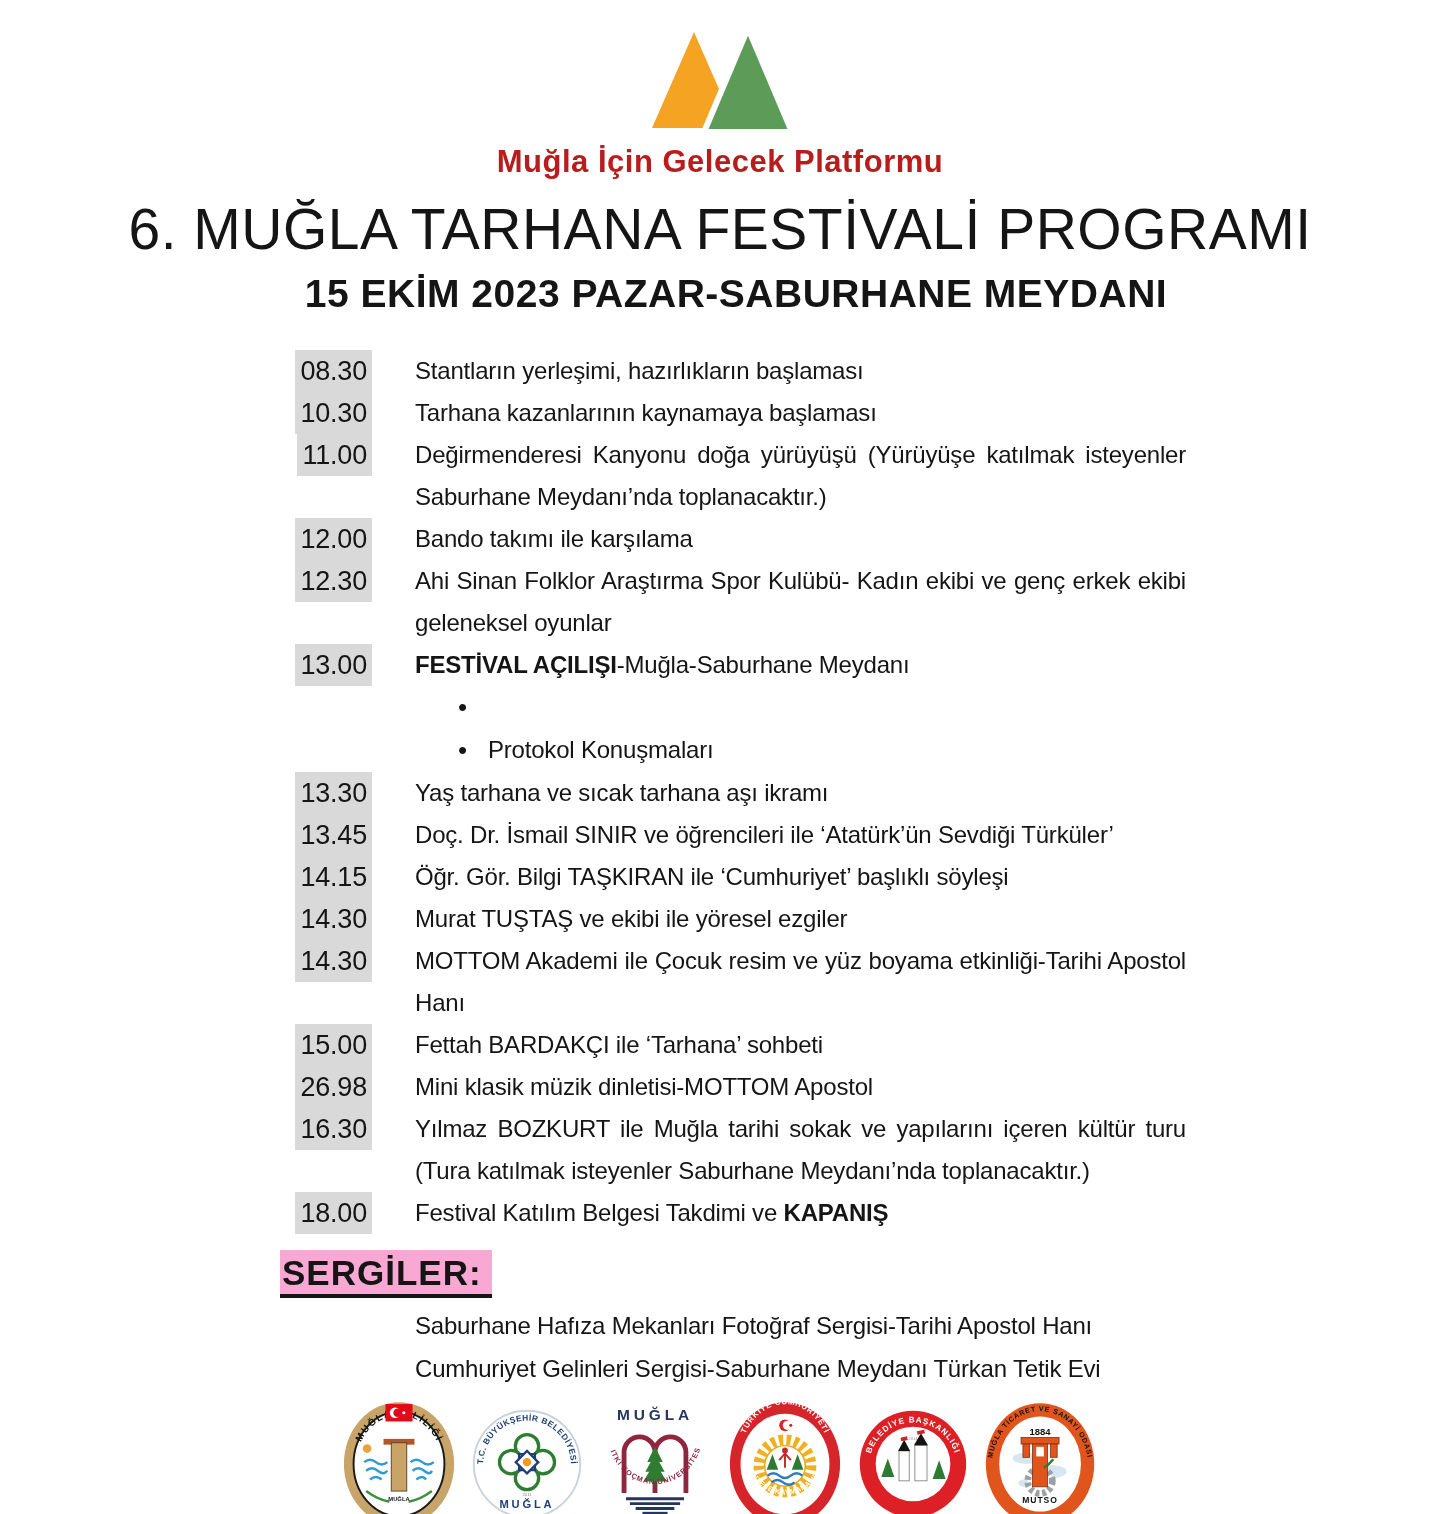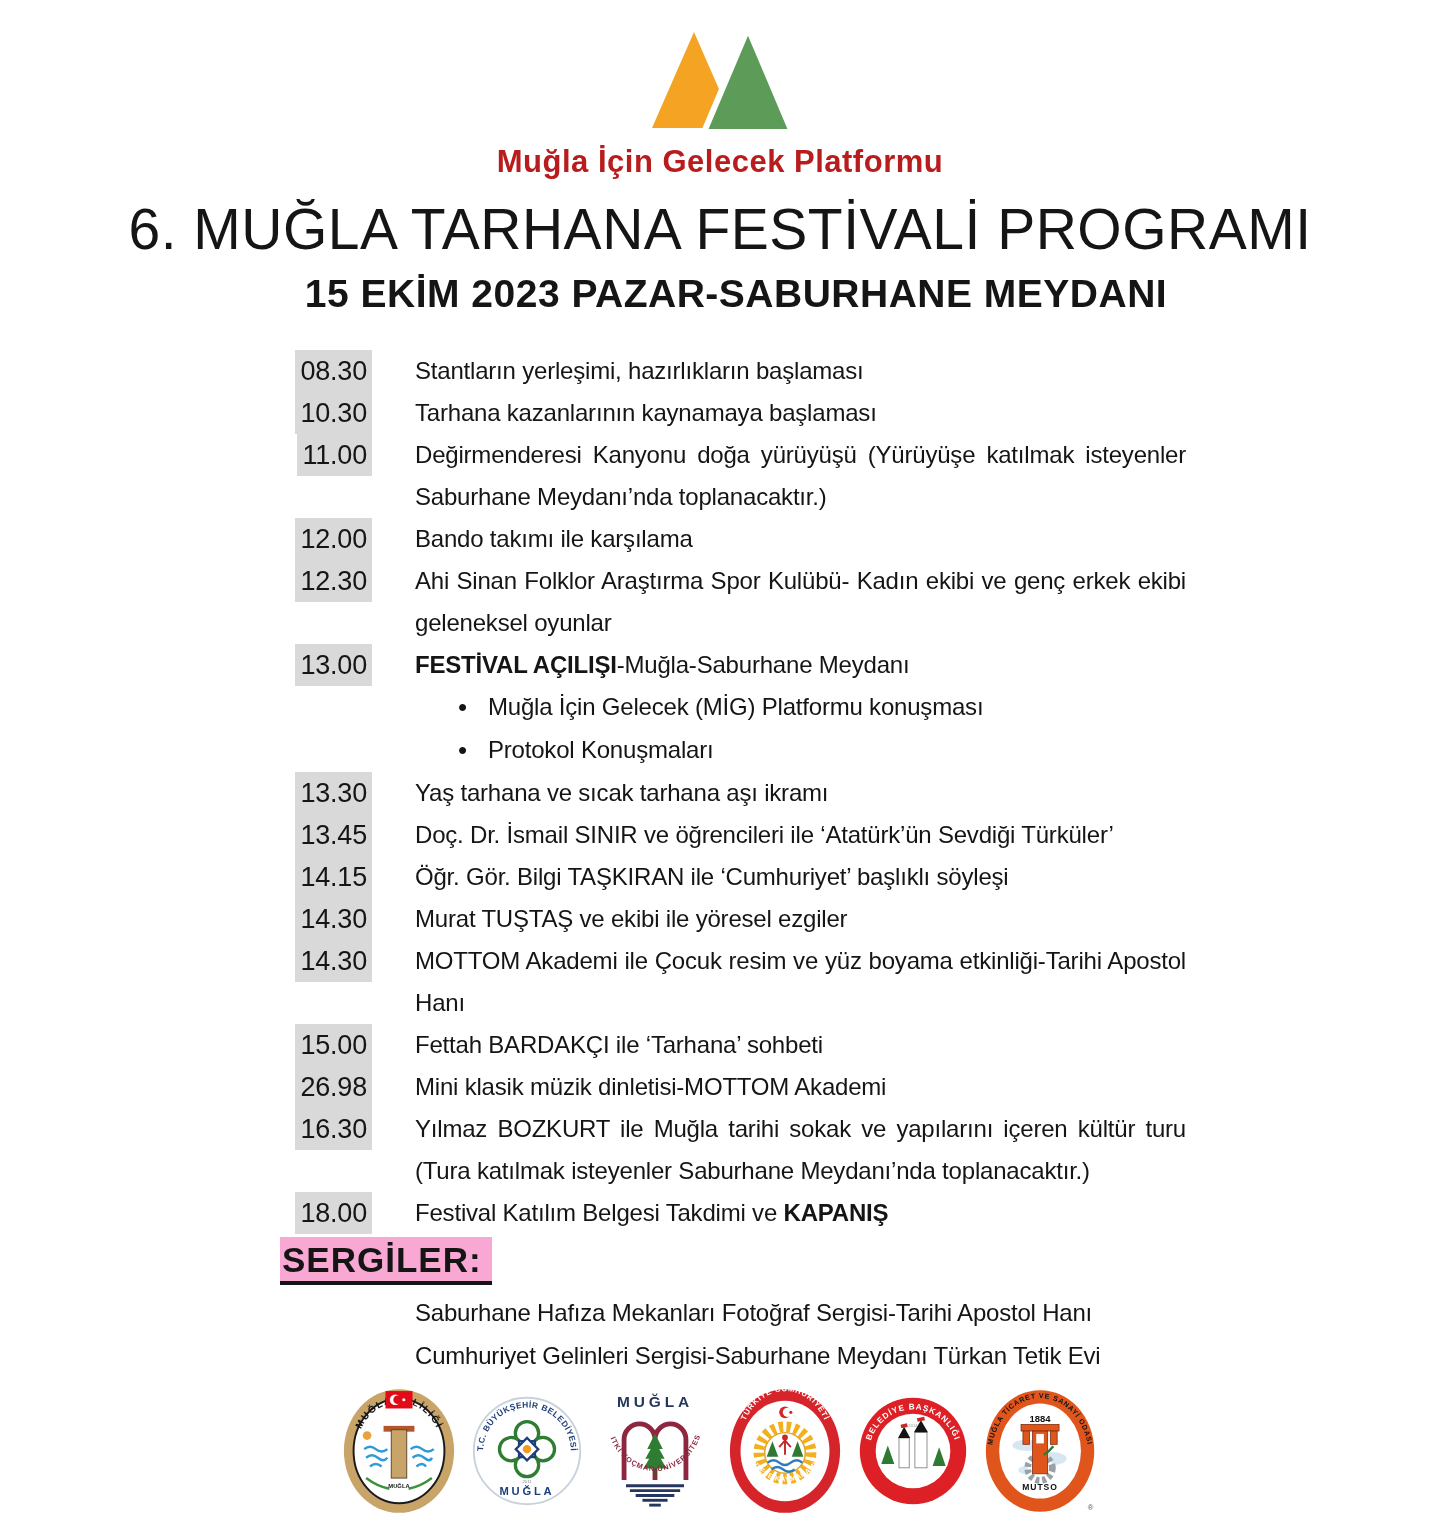--- a/index.html
+++ b/index.html
@@ -3,21 +3,21 @@
 <meta charset="utf-8">
 <style>
   html,body{margin:0;padding:0;background:#ffffff;}
   .poster{position:relative;width:1440px;height:1514px;background:#ffffff;overflow:hidden;
           font-family:"Liberation Sans",sans-serif;color:#151515;}
   .header{text-align:center;padding-top:24px;}
   .logo-svg{display:block;margin:0 auto;}
   .platform-name{color:#b91c1c;font-weight:bold;font-size:31px;margin-top:10px;letter-spacing:.5px;}
   .title{font-size:57px;font-weight:normal;margin-top:16px;letter-spacing:.5px;}
   .subtitle{font-size:39px;font-weight:bold;margin-top:10px;letter-spacing:.5px;margin-left:32px;}
-  .schedule{margin:34px 0 3px 280px;width:906px;font-size:24px;line-height:42px;letter-spacing:-.2px;}
+  .schedule{margin:34px 0 16px 280px;width:906px;font-size:24px;line-height:42px;letter-spacing:-.2px;}
   .row{display:flex;align-items:flex-start;}
   .time-cell{flex:0 0 92px;text-align:right;font-size:27px;white-space:nowrap;}
   .time-hl{background:#D9D9D9;padding:0 5px;display:inline-block;}
   .desc{margin-left:43px;width:771px;text-align:justify;}
   .desc b{font-weight:bold;}
   .bullet-row{display:flex;padding-left:178px;}
   .bullet-dot{width:30px;}
   .bullet-dot::before{content:"\2022";font-size:26px;}
   .bullet-text{flex:1;}
   .sergiler{margin:0 0 0 280px;}
@@ -68,21 +68,20 @@
       <div class="time-cell"><span class="time-hl">12.30</span></div>
       <div class="desc">Ahi Sinan Folklor Araştırma Spor Kulübü- Kadın ekibi ve genç erkek ekibi geleneksel oyunlar</div>
     </div>
 
     <div class="row">
       <div class="time-cell"><span class="time-hl">13.00</span></div>
       <div class="desc"><b>FESTİVAL AÇILIŞI</b><span>-Muğla-Saburhane Meydanı</span></div>
     </div>
     <div class="bullet-row">
       <span class="bullet-dot"></span>
-      <span class="bullet-text">Muğla İçin Gelecek (MİG) Platformu konuşması</span>
     </div>
     <div class="bullet-row">
       <span class="bullet-dot"></span>
       <span class="bullet-text">Protokol Konuşmaları</span>
     </div>
 
     <div class="row">
       <div class="time-cell"><span class="time-hl">13.30</span></div>
       <div class="desc">Yaş tarhana ve sıcak tarhana aşı ikramı</div>
     </div>
@@ -107,21 +106,21 @@
       <div class="desc">MOTTOM Akademi ile Çocuk resim ve yüz boyama etkinliği-Tarihi Apostol Hanı</div>
     </div>
 
     <div class="row">
       <div class="time-cell"><span class="time-hl">15.00</span></div>
       <div class="desc">Fettah BARDAKÇI ile ‘Tarhana’ sohbeti</div>
     </div>
 
     <div class="row">
       <div class="time-cell"><span class="time-hl">26.98</span></div>
-      <div class="desc">Mini klasik müzik dinletisi-MOTTOM Akademi</div>
+      <div class="desc">Mini klasik müzik dinletisi-MOTTOM Apostol</div>
     </div>
 
     <div class="row">
       <div class="time-cell"><span class="time-hl">16.30</span></div>
       <div class="desc">Yılmaz BOZKURT ile Muğla tarihi sokak ve yapılarını içeren kültür turu (Tura katılmak isteyenler Saburhane Meydanı’nda toplanacaktır.)</div>
     </div>
 
     <div class="row">
       <div class="time-cell"><span class="time-hl">18.00</span></div>
       <div class="desc"><span>Festival Katılım Belgesi Takdimi ve </span><b>KAPANIŞ</b></div>

